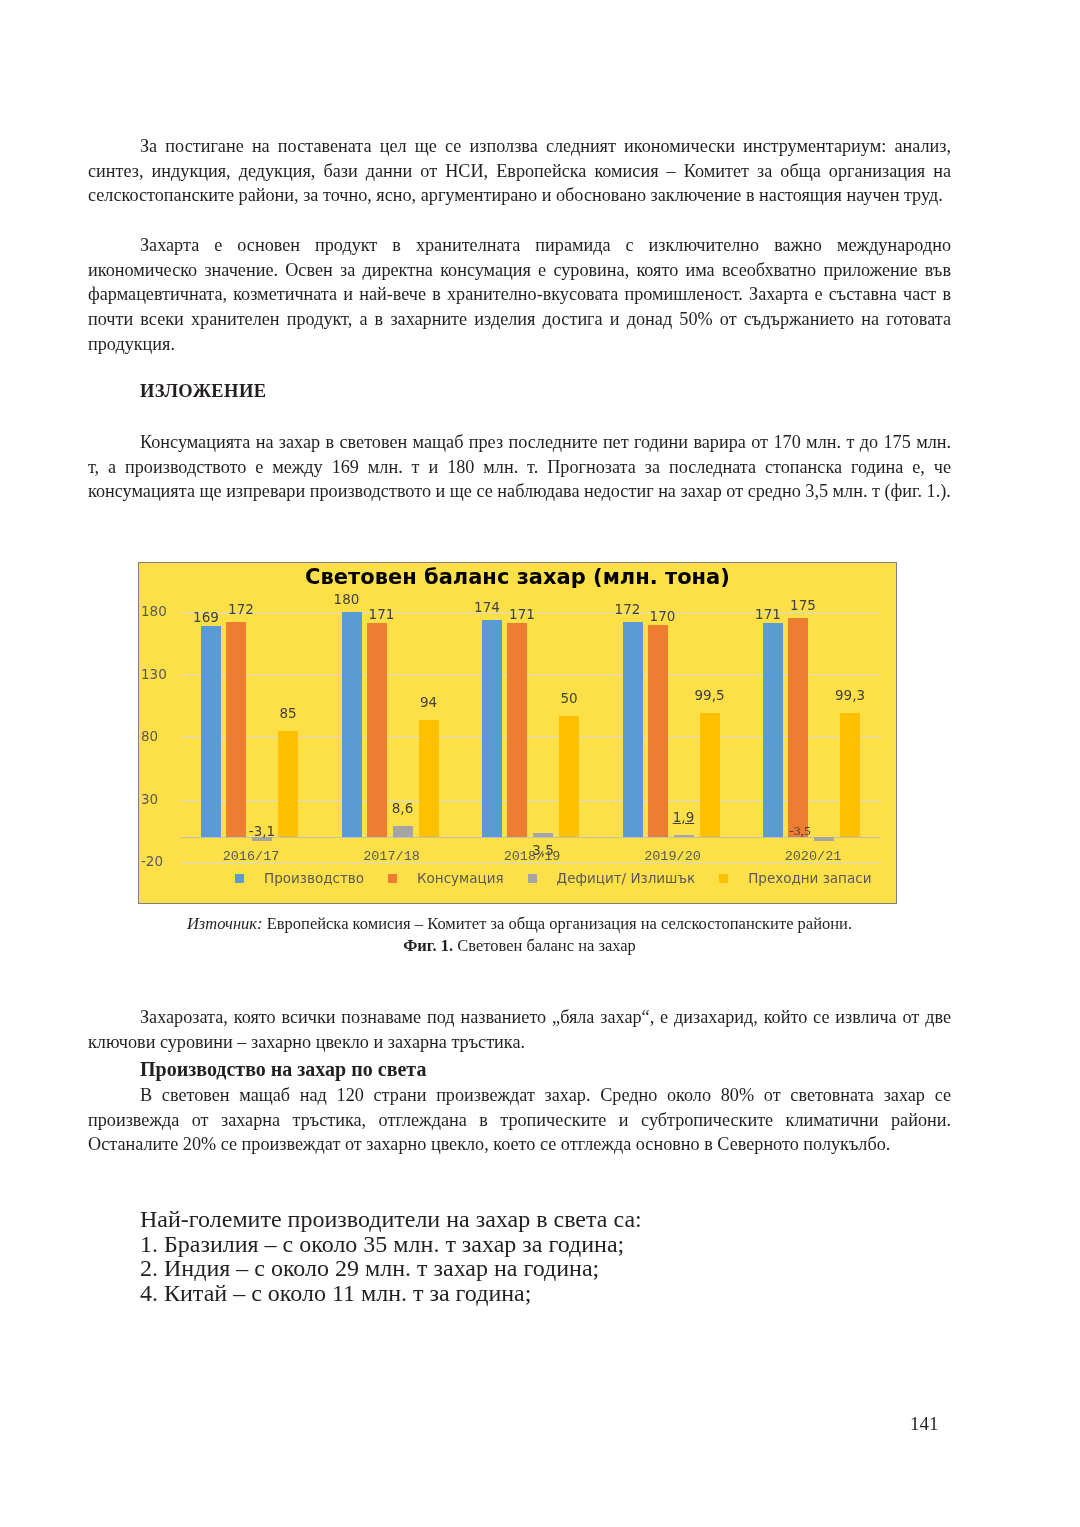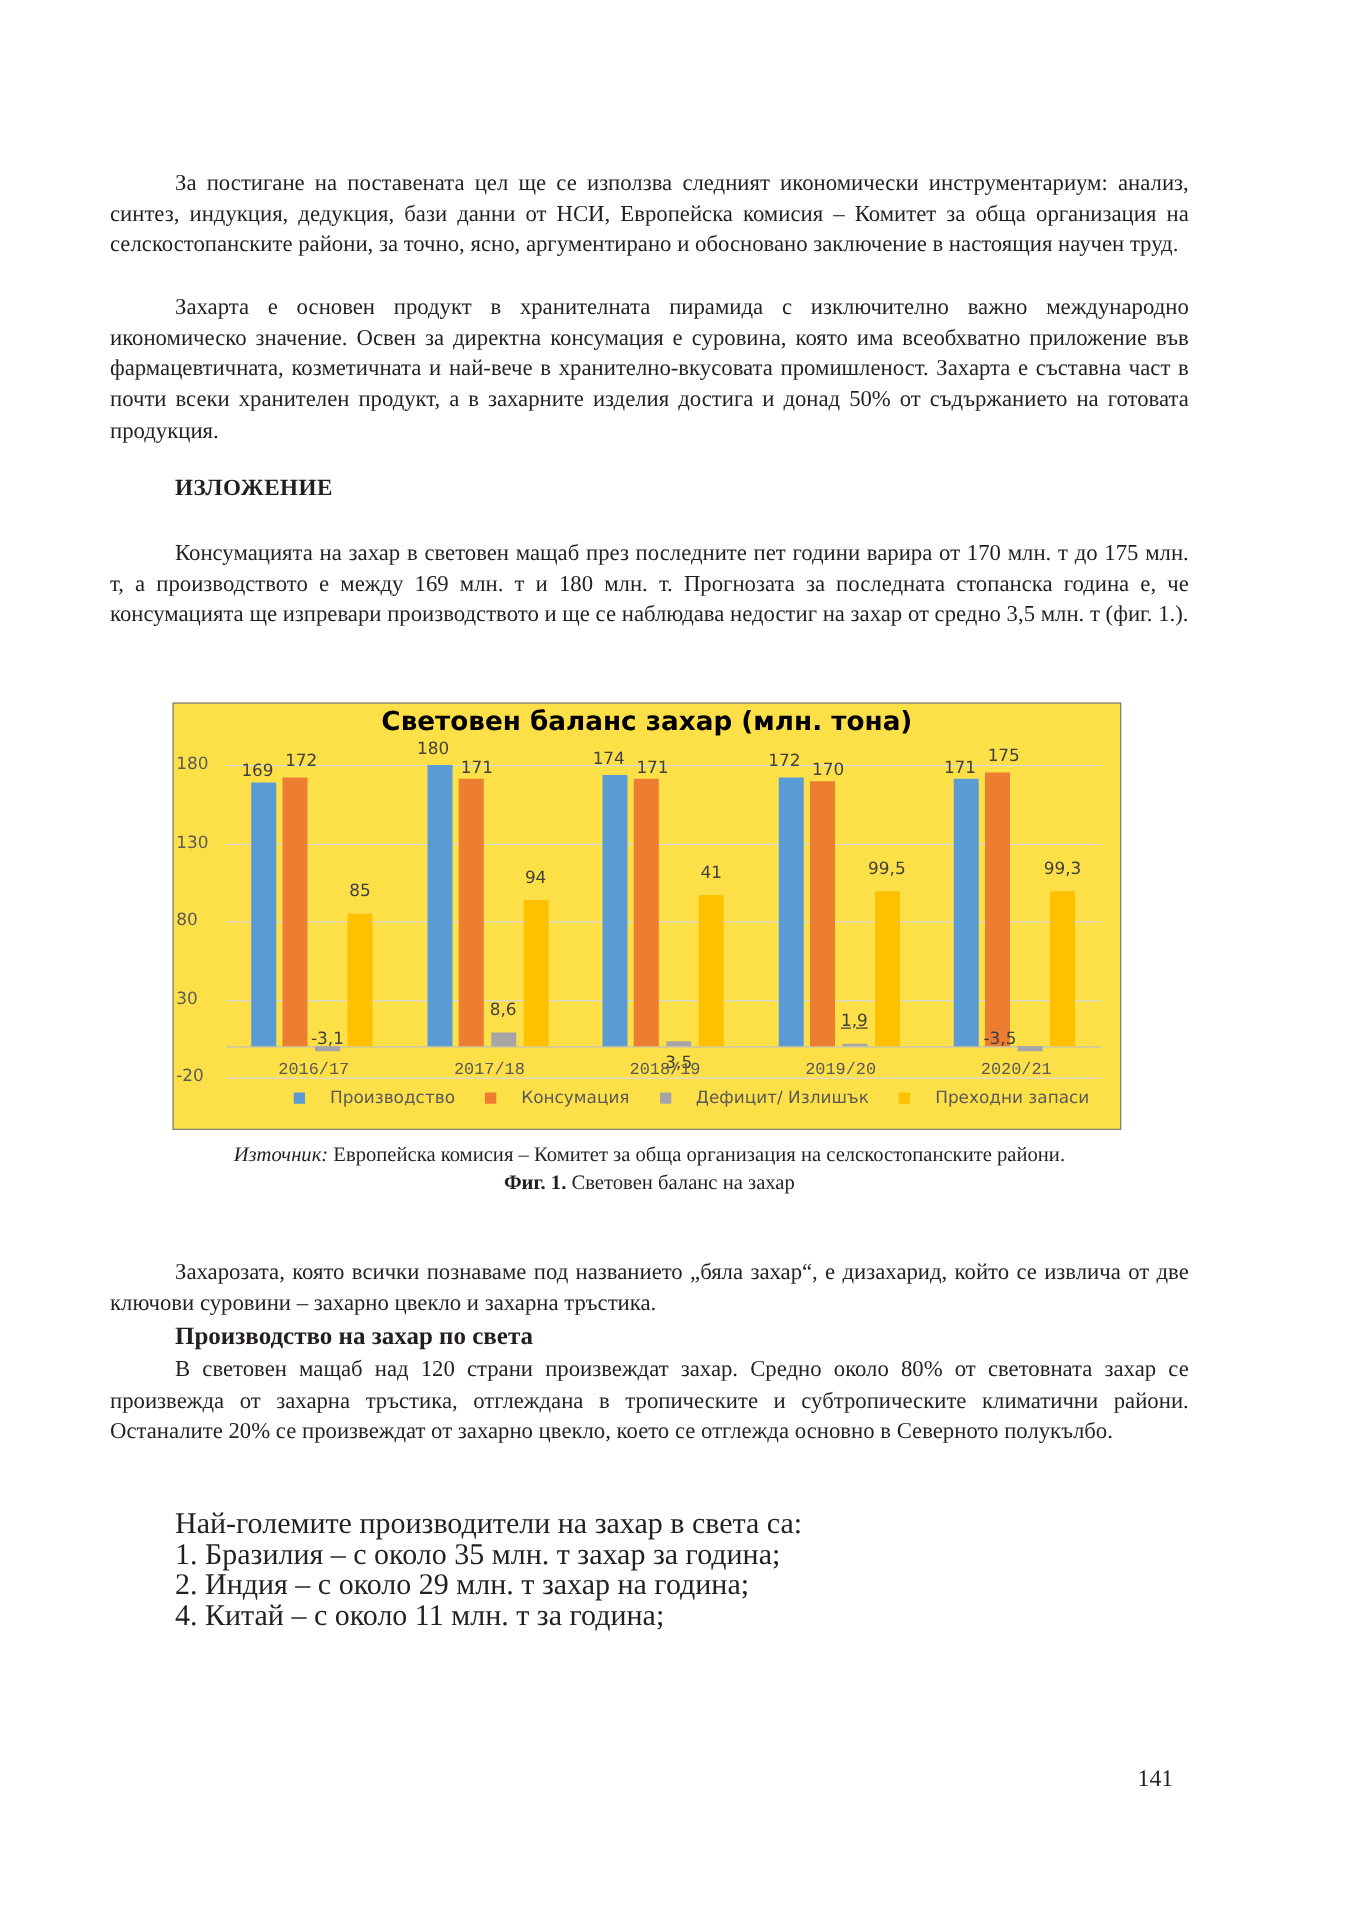--- a/index.html
+++ b/index.html
@@ -77,37 +77,37 @@
       <div class="bar" style="left: 279.5px; top: 156.5px; height: 117.5px; background: rgb(255, 192, 0);"></div>
       <div class="bar-label" style="left: 264.5px; top: 130.5px;">94</div>
       <div class="xtick" style="left: 212.5px; top: 286px;">2017/18</div>
       <div class="bar" style="left: 343px; top: 56.5px; height: 217.5px; background: rgb(91, 155, 213);"></div>
       <div class="bar-label" style="left: 323px; top: 35.5px;">174</div>
       <div class="bar" style="left: 368px; top: 60.25px; height: 213.75px; background: rgb(237, 125, 49);"></div>
       <div class="bar-label" style="left: 358px; top: 43.25px;">171</div>
       <div class="bar" style="left: 394px; top: 269.625px; height: 4.375px; background: rgb(165, 165, 165);"></div>
       <div class="bar-label" style="left: 379px; top: 243.625px; margin-top: 35px;">3,5</div>
       <div class="bar" style="left: 420px; top: 152.75px; height: 121.25px; background: rgb(255, 192, 0);"></div>
-      <div class="bar-label" style="left: 405px; top: 126.75px;">41</div>
+      <div class="bar-label" style="left: 405px; top: 126.75px;">50</div>
       <div class="xtick" style="left: 353px; top: 286px;">2018/19</div>
       <div class="bar" style="left: 483.5px; top: 59px; height: 215px; background: rgb(91, 155, 213);"></div>
       <div class="bar-label" style="left: 463.5px; top: 38px;">172</div>
       <div class="bar" style="left: 508.5px; top: 61.5px; height: 212.5px; background: rgb(237, 125, 49);"></div>
       <div class="bar-label" style="left: 498.5px; top: 44.5px;">170</div>
       <div class="bar" style="left: 534.5px; top: 271.625px; height: 2.375px; background: rgb(165, 165, 165);"></div>
       <div class="bar-label" style="left: 519.5px; top: 245.625px; text-decoration: underline;">1,9</div>
       <div class="bar" style="left: 560.5px; top: 149.625px; height: 124.375px; background: rgb(255, 192, 0);"></div>
       <div class="bar-label" style="left: 545.5px; top: 123.625px;">99,5</div>
       <div class="xtick" style="left: 493.5px; top: 286px;">2019/20</div>
       <div class="bar" style="left: 624px; top: 60.25px; height: 213.75px; background: rgb(91, 155, 213);"></div>
       <div class="bar-label" style="left: 604px; top: 43.25px;">171</div>
       <div class="bar" style="left: 649px; top: 55.25px; height: 218.75px; background: rgb(237, 125, 49);"></div>
       <div class="bar-label" style="left: 639px; top: 34.25px;">175</div>
       <div class="bar" style="left: 675px; top: 274px; height: 4.375px; background: rgb(165, 165, 165);"></div>
-      <div class="bar-label" style="left: 636px; top: 260px;">-3,5</div>
+      <div class="bar-label" style="left: 636px; top: 260px; font-family: Liberation Serif, serif;">-3,5</div>
       <div class="bar" style="left: 701px; top: 149.875px; height: 124.125px; background: rgb(255, 192, 0);"></div>
       <div class="bar-label" style="left: 686px; top: 123.875px;">99,3</div>
       <div class="xtick" style="left: 634px; top: 286px;">2020/21</div>
     </div>
   <div class="legend" id="legend">
       <div class="legend-item">
         <span class="swatch" style="background: rgb(91, 155, 213);"></span>
         <span>Производство</span>
       </div>
       <div class="legend-item">

